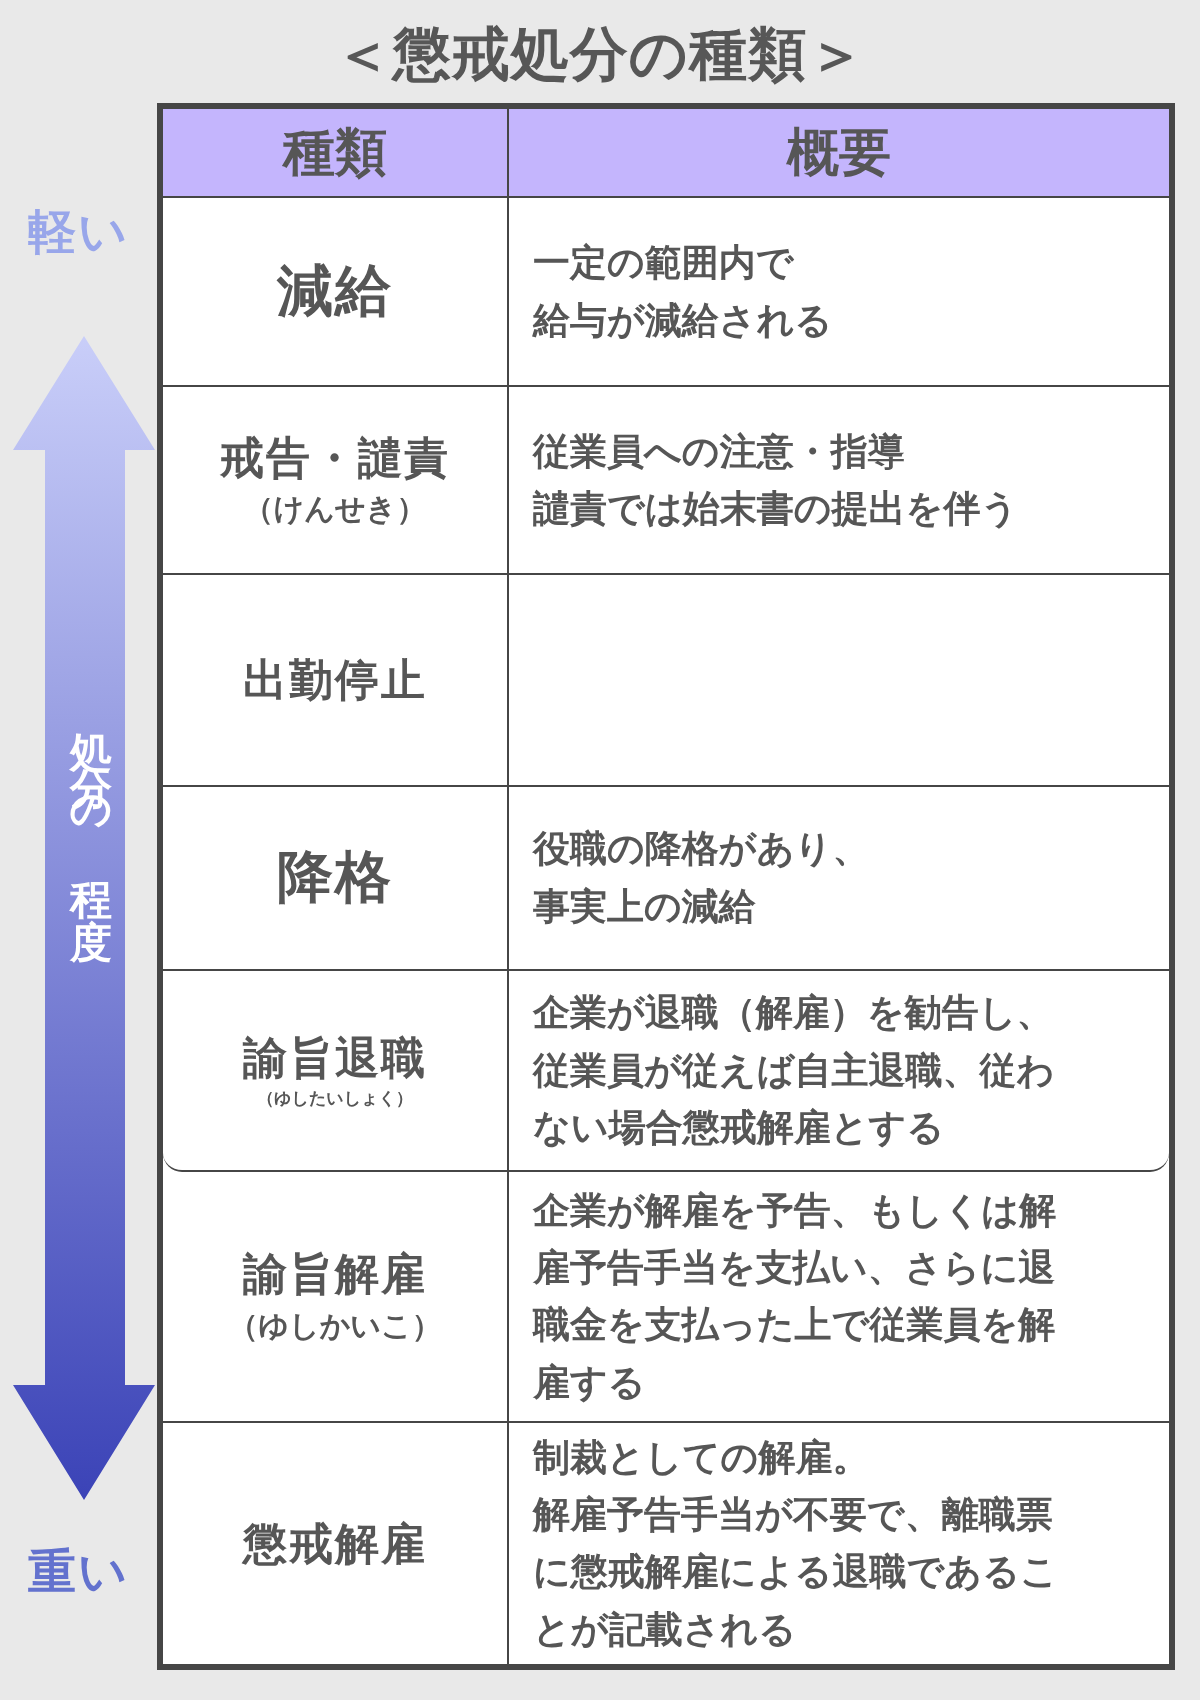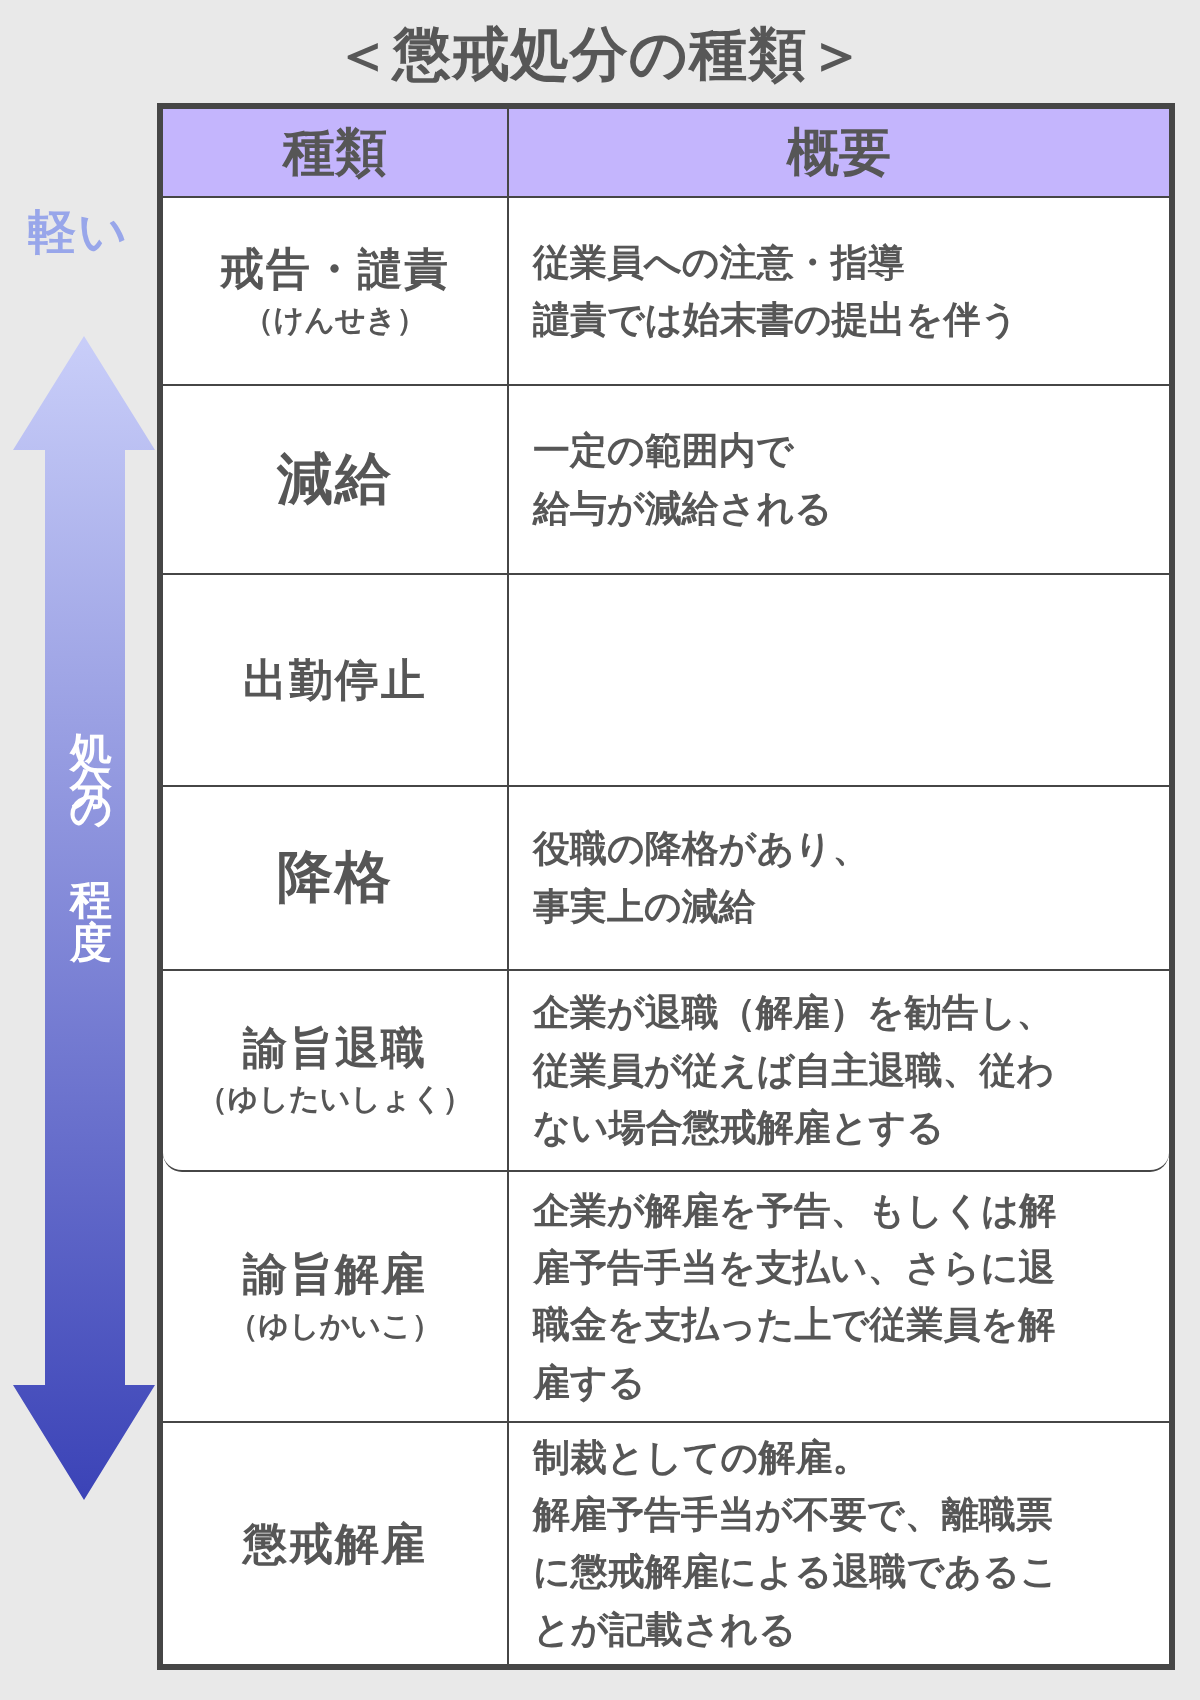--- a/index.html
+++ b/index.html
@@ -122,21 +122,21 @@
     letter-spacing: 2px;
     line-height: 1.3;
   }
   .large-type .type-name { font-size: 56px; }
   .type-kana {
     font-size: 30px;
     font-weight: bold;
     color: #565656;
     line-height: 1.5;
   }
-  .small-kana .type-kana { font-size: 30px; }
+  .small-kana .type-kana { font-size: 17px; }
 
   .overview-text {
     font-size: 37px;
     font-weight: bold;
     color: #565656;
     line-height: 1.55;
     white-space: pre-line;
     text-align: left;
   }
 </style>
@@ -154,47 +154,48 @@
       <linearGradient id="arrow-gradient" x1="0" y1="336" x2="0" y2="1500" gradientUnits="userSpaceOnUse">
         <stop offset="0" stop-color="#c9cef9"></stop>
         <stop offset="1" stop-color="#3b43b7"></stop>
       </linearGradient>
     </defs>
     <polygon points="84,336 155,450 125,450 125,1385 155,1385 84,1500 13,1385 45,1385 45,450 13,450" fill="url(#arrow-gradient)"></polygon>
   </svg>
 
   <div class="arrow-vertical-label">処分の程度</div>
 
+  <div class="axis-label heavy" style="color: rgb(99, 114, 206);">重い</div>
 
   <div class="punishment-table">
 
     <div class="t-row header-row" style="background: #c4b5fd;">
       <div class="cell type-col header-cell">種類</div>
       <div class="cell overview-col header-cell">概要</div>
     </div>
 
+    <div class="t-row r2 large-type">
+      <div class="cell type-col">
+        <div class="type-name">減給</div>
+        <div class="type-kana"></div>
+      </div>
+      <div class="cell overview-col">
+        <div class="overview-text">一定の範囲内で
+給与が減給される</div>
+      </div>
+    </div>
+
     <div class="t-row r1">
       <div class="cell type-col">
         <div class="type-name">戒告・譴責</div>
         <div class="type-kana">（けんせき）</div>
       </div>
       <div class="cell overview-col">
         <div class="overview-text">従業員への注意・指導
 譴責では始末書の提出を伴う</div>
-      </div>
-    </div>
-
-    <div class="t-row r2 large-type">
-      <div class="cell type-col">
-        <div class="type-name">減給</div>
-        <div class="type-kana"></div>
-      </div>
-      <div class="cell overview-col">
-        <div class="overview-text">一定の範囲内で
-給与が減給される</div>
       </div>
     </div>
 
     <div class="t-row r3">
       <div class="cell type-col">
         <div class="type-name">出勤停止</div>
         <div class="type-kana"></div>
       </div>
     </div>
 

